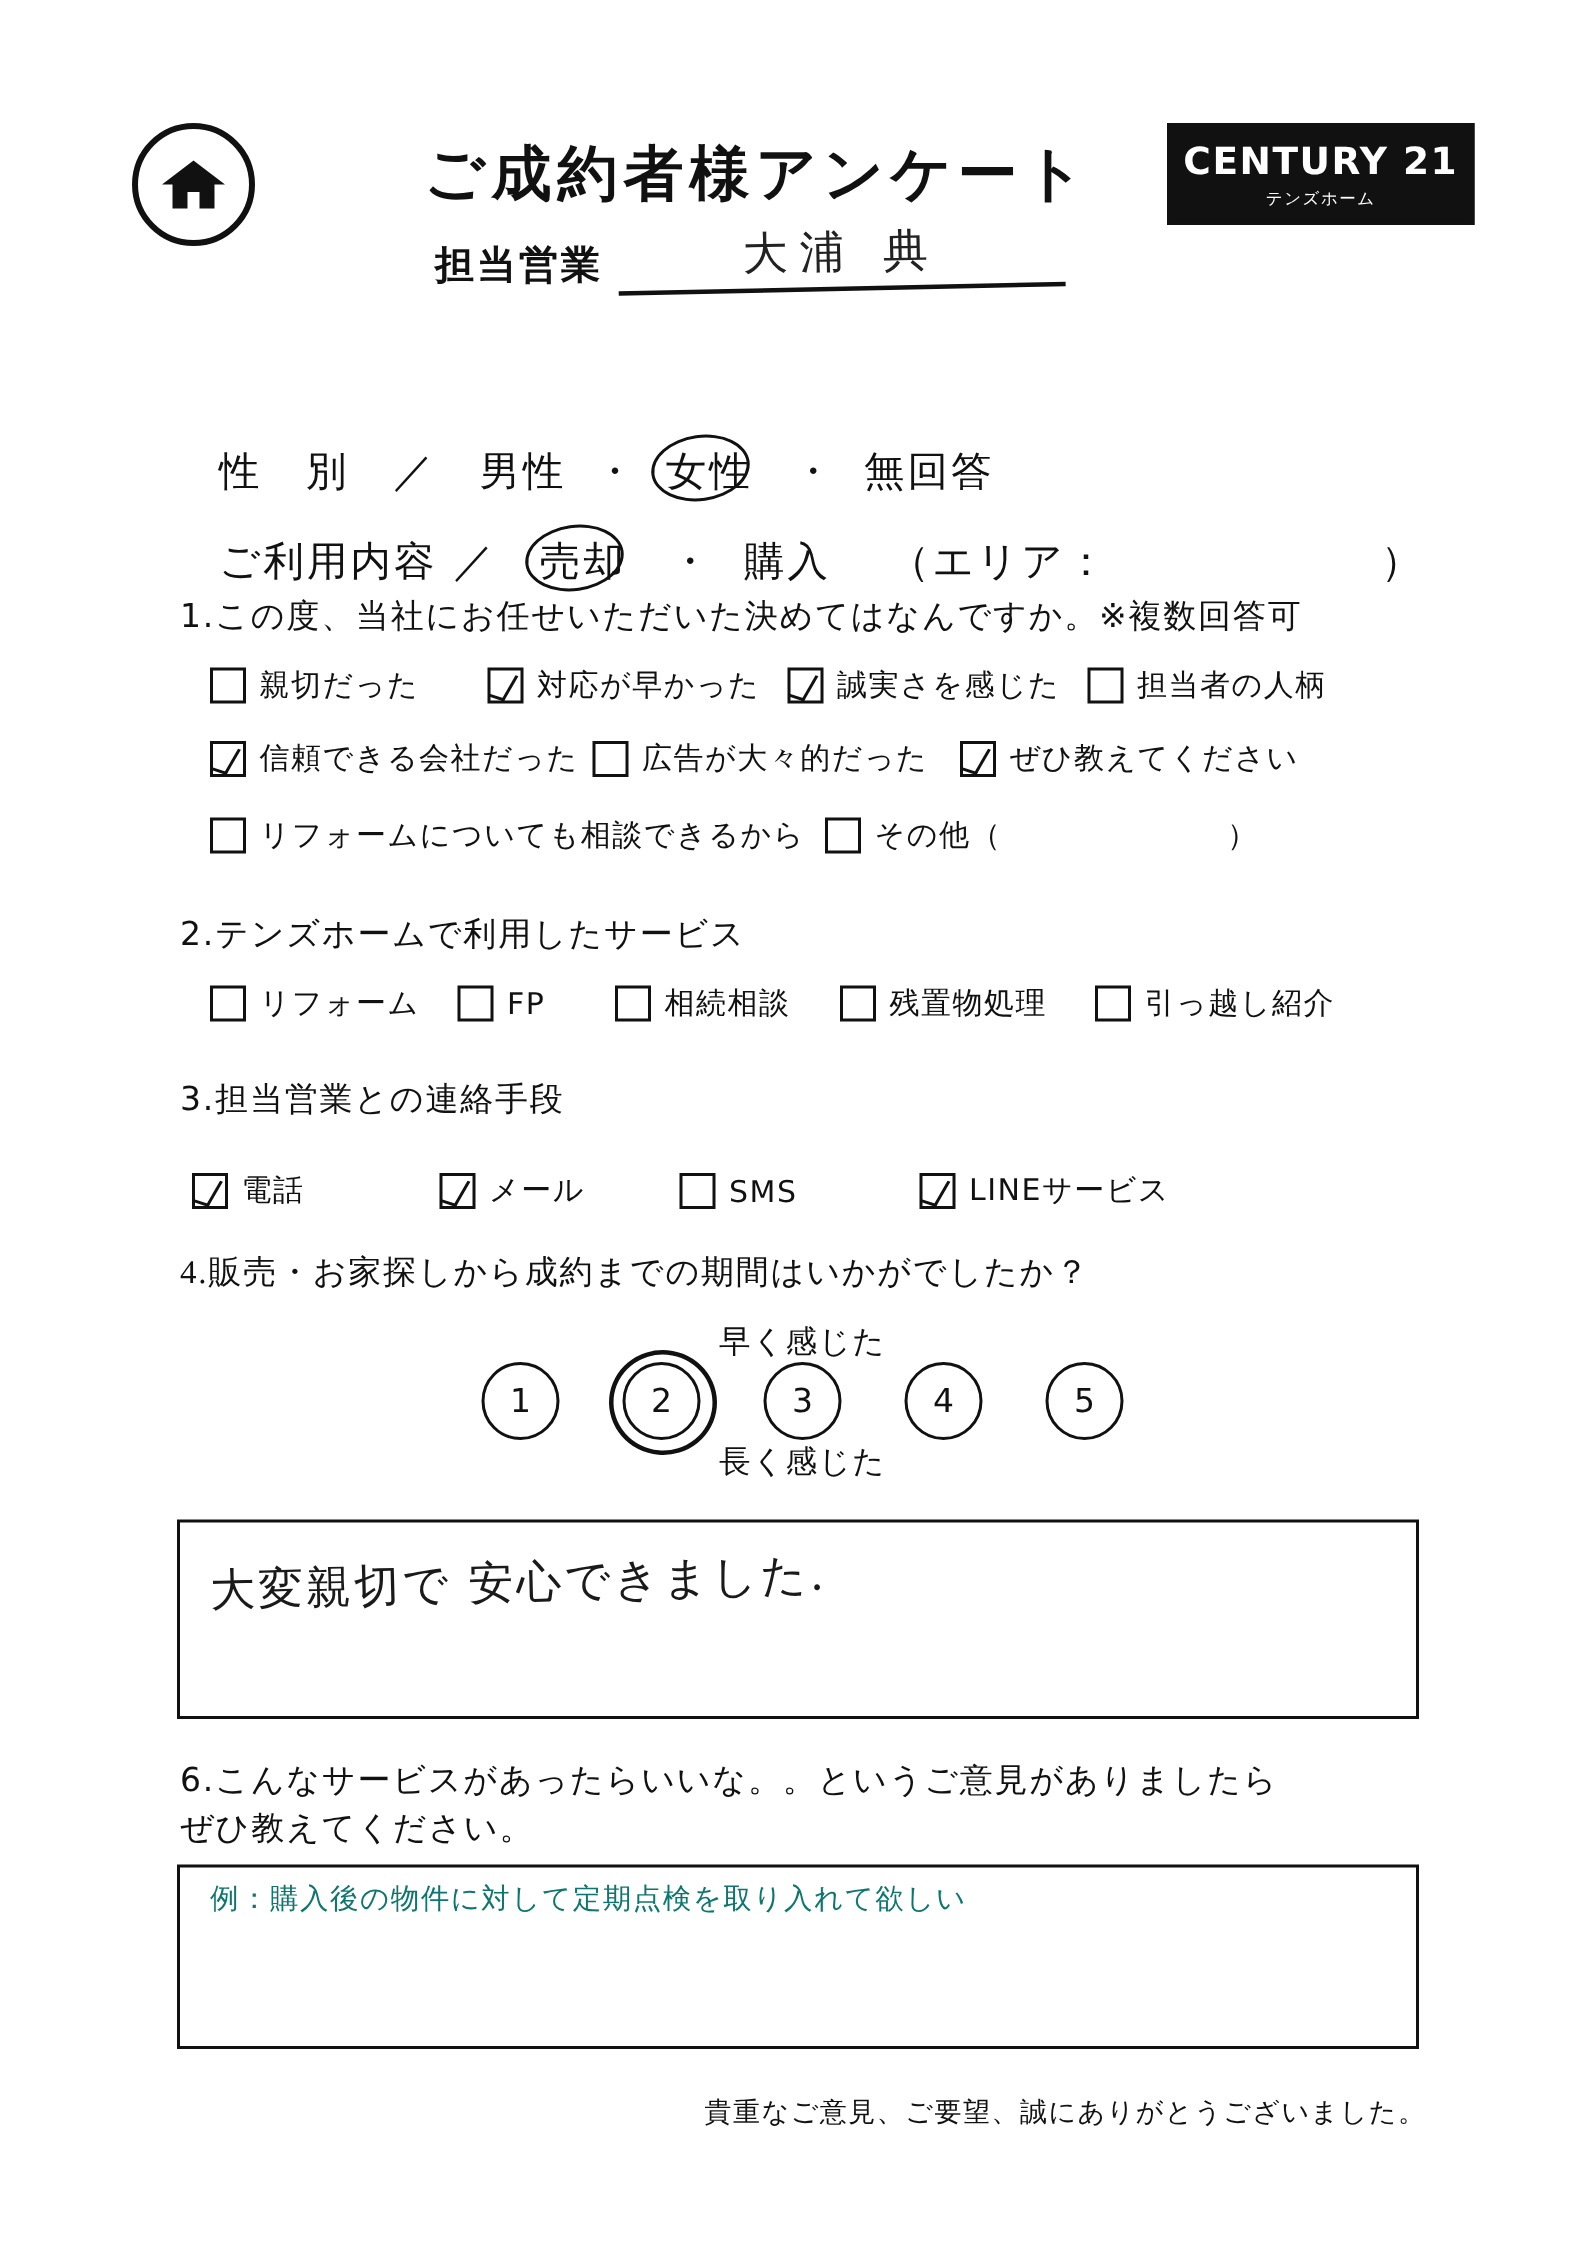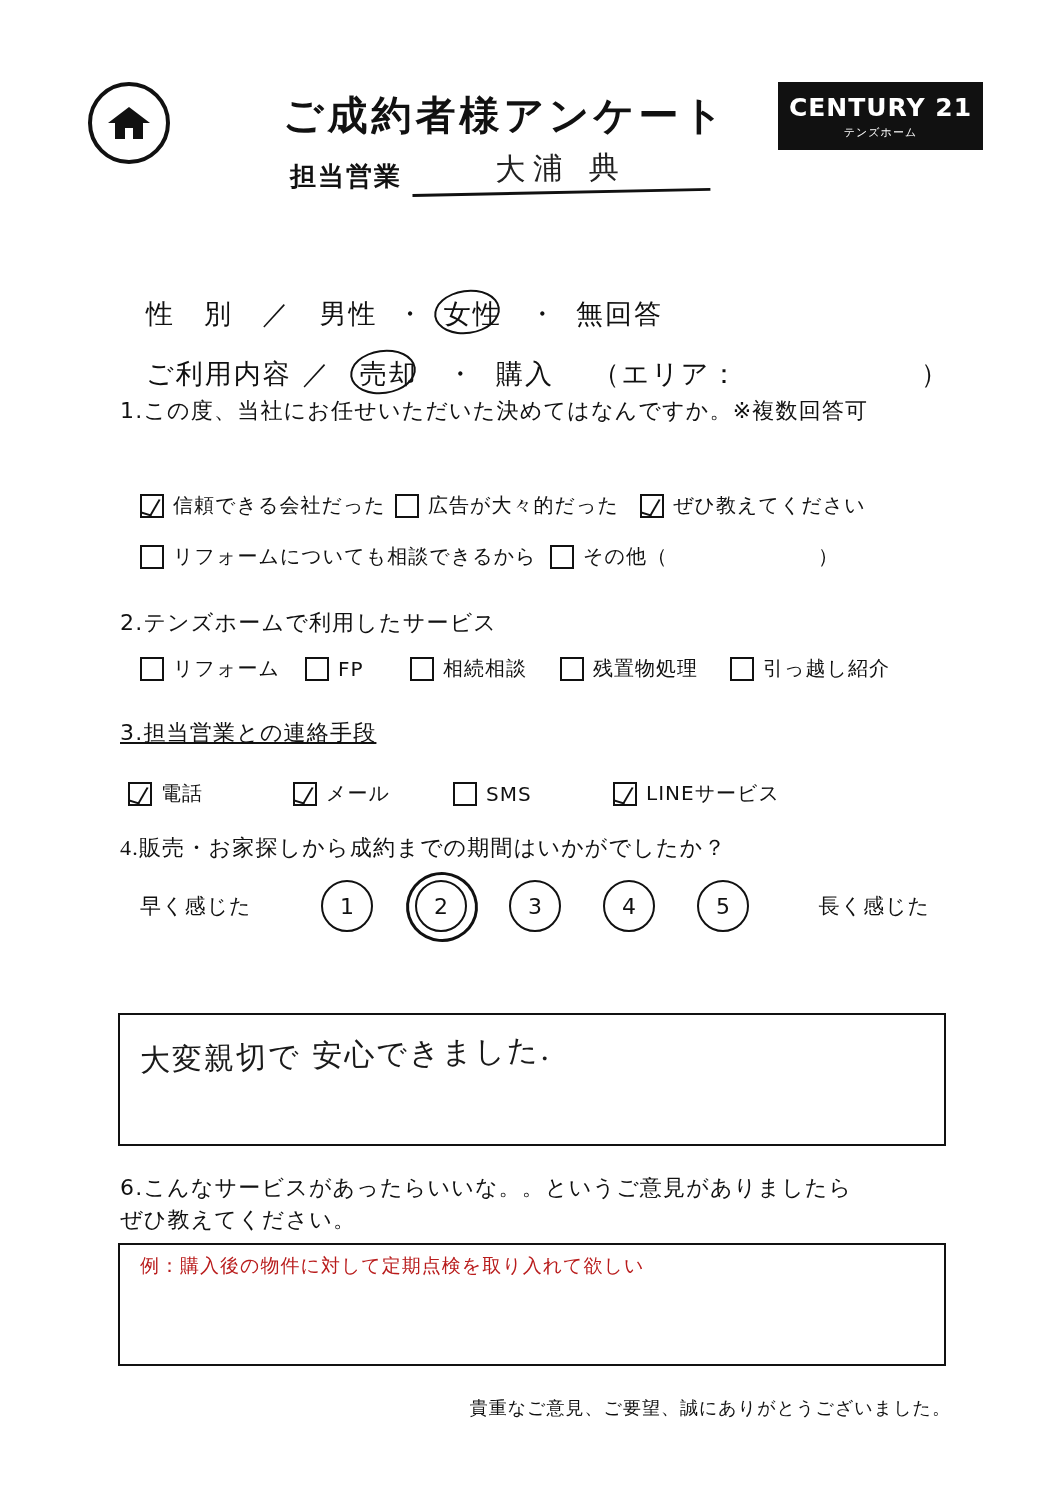--- a/index.html
+++ b/index.html
@@ -139,21 +139,21 @@
   
   .q {
     position: absolute;
     left: 120px;
     font-size: 22px;
     letter-spacing: 1.2px;
     white-space: nowrap;
   }
   .q1 { top: 396px; }
   .q2 { top: 608px; }
-  .q3 { top: 718px; text-decoration: underline; }
+  .q3 { top: 718px; }
   .q4 { top: 833px; font-family: Liberation Serif, serif; }
   .q5 { top: 970px; }
   .q6 { top: 1172px; line-height: 32px; white-space: normal; width: 800px; }
 
   .opt-row {
     position: absolute;
     display: flex;
     align-items: center;
   }
   .opt {
@@ -195,20 +195,21 @@
   }
 
   
   .scale {
     position: absolute;
     left: 140px; top: 880px;
     width: 790px;
     display: flex;
     align-items: center;
     justify-content: space-between;
+    flex-direction: column;
   }
   .scale-label {
     font-size: 21px;
     letter-spacing: 1px;
     white-space: nowrap;
   }
   .circles {
     display: flex;
     align-items: center;
     gap: 42px;
@@ -251,21 +252,21 @@
     font-size: 30px;
     letter-spacing: 2px;
     color: #1a1a1a;
     transform: rotate(-1.5deg);
   }
   .example {
     position: absolute;
     left: 140px; top: 1253px;
     font-size: 19px;
     letter-spacing: 1px;
-    color: #b91c1c;
+    color: #0f766e;
   }
 
   .footer {
     position: absolute;
     left: 0; top: 1396px;
     width: 1061px;
     padding-right: 110px;
     box-sizing: border-box;
     text-align: right;
     font-size: 18px;
@@ -310,20 +311,38 @@
     <span class="circled wide" style="margin-left:18px">売却</span>
     <span style="margin:0 10px 0 18px">・</span>
     <span>購入</span>
     <span style="margin-left:28px">（エリア：</span>
     <span style="display:inline-block;min-width:160px"></span>
     <span>）</span>
   </div>
 
   <div class="q q1">1.この度、当社にお任せいただいた決めてはなんですか。※複数回答可</div>
 
+  <div class="opt-row r1a">
+    <div class="opt" style="width:185px">
+      <span class="cb"></span>
+      <span>親切だった</span>
+    </div>
+    <div class="opt" style="width:200px">
+      <span class="cb checked"></span>
+      <span>対応が早かった</span>
+    </div>
+    <div class="opt" style="width:200px">
+      <span class="cb checked"></span>
+      <span>誠実さを感じた</span>
+    </div>
+    <div class="opt">
+      <span class="cb"></span>
+      <span>担当者の人柄</span>
+    </div>
+  </div>
 
   <div class="opt-row r1b">
     <div class="opt" style="width:255px">
       <span class="cb checked"></span>
       <span>信頼できる会社だった</span>
     </div>
     <div class="opt" style="width:245px">
       <span class="cb"></span>
       <span>広告が大々的だった</span>
     </div>

